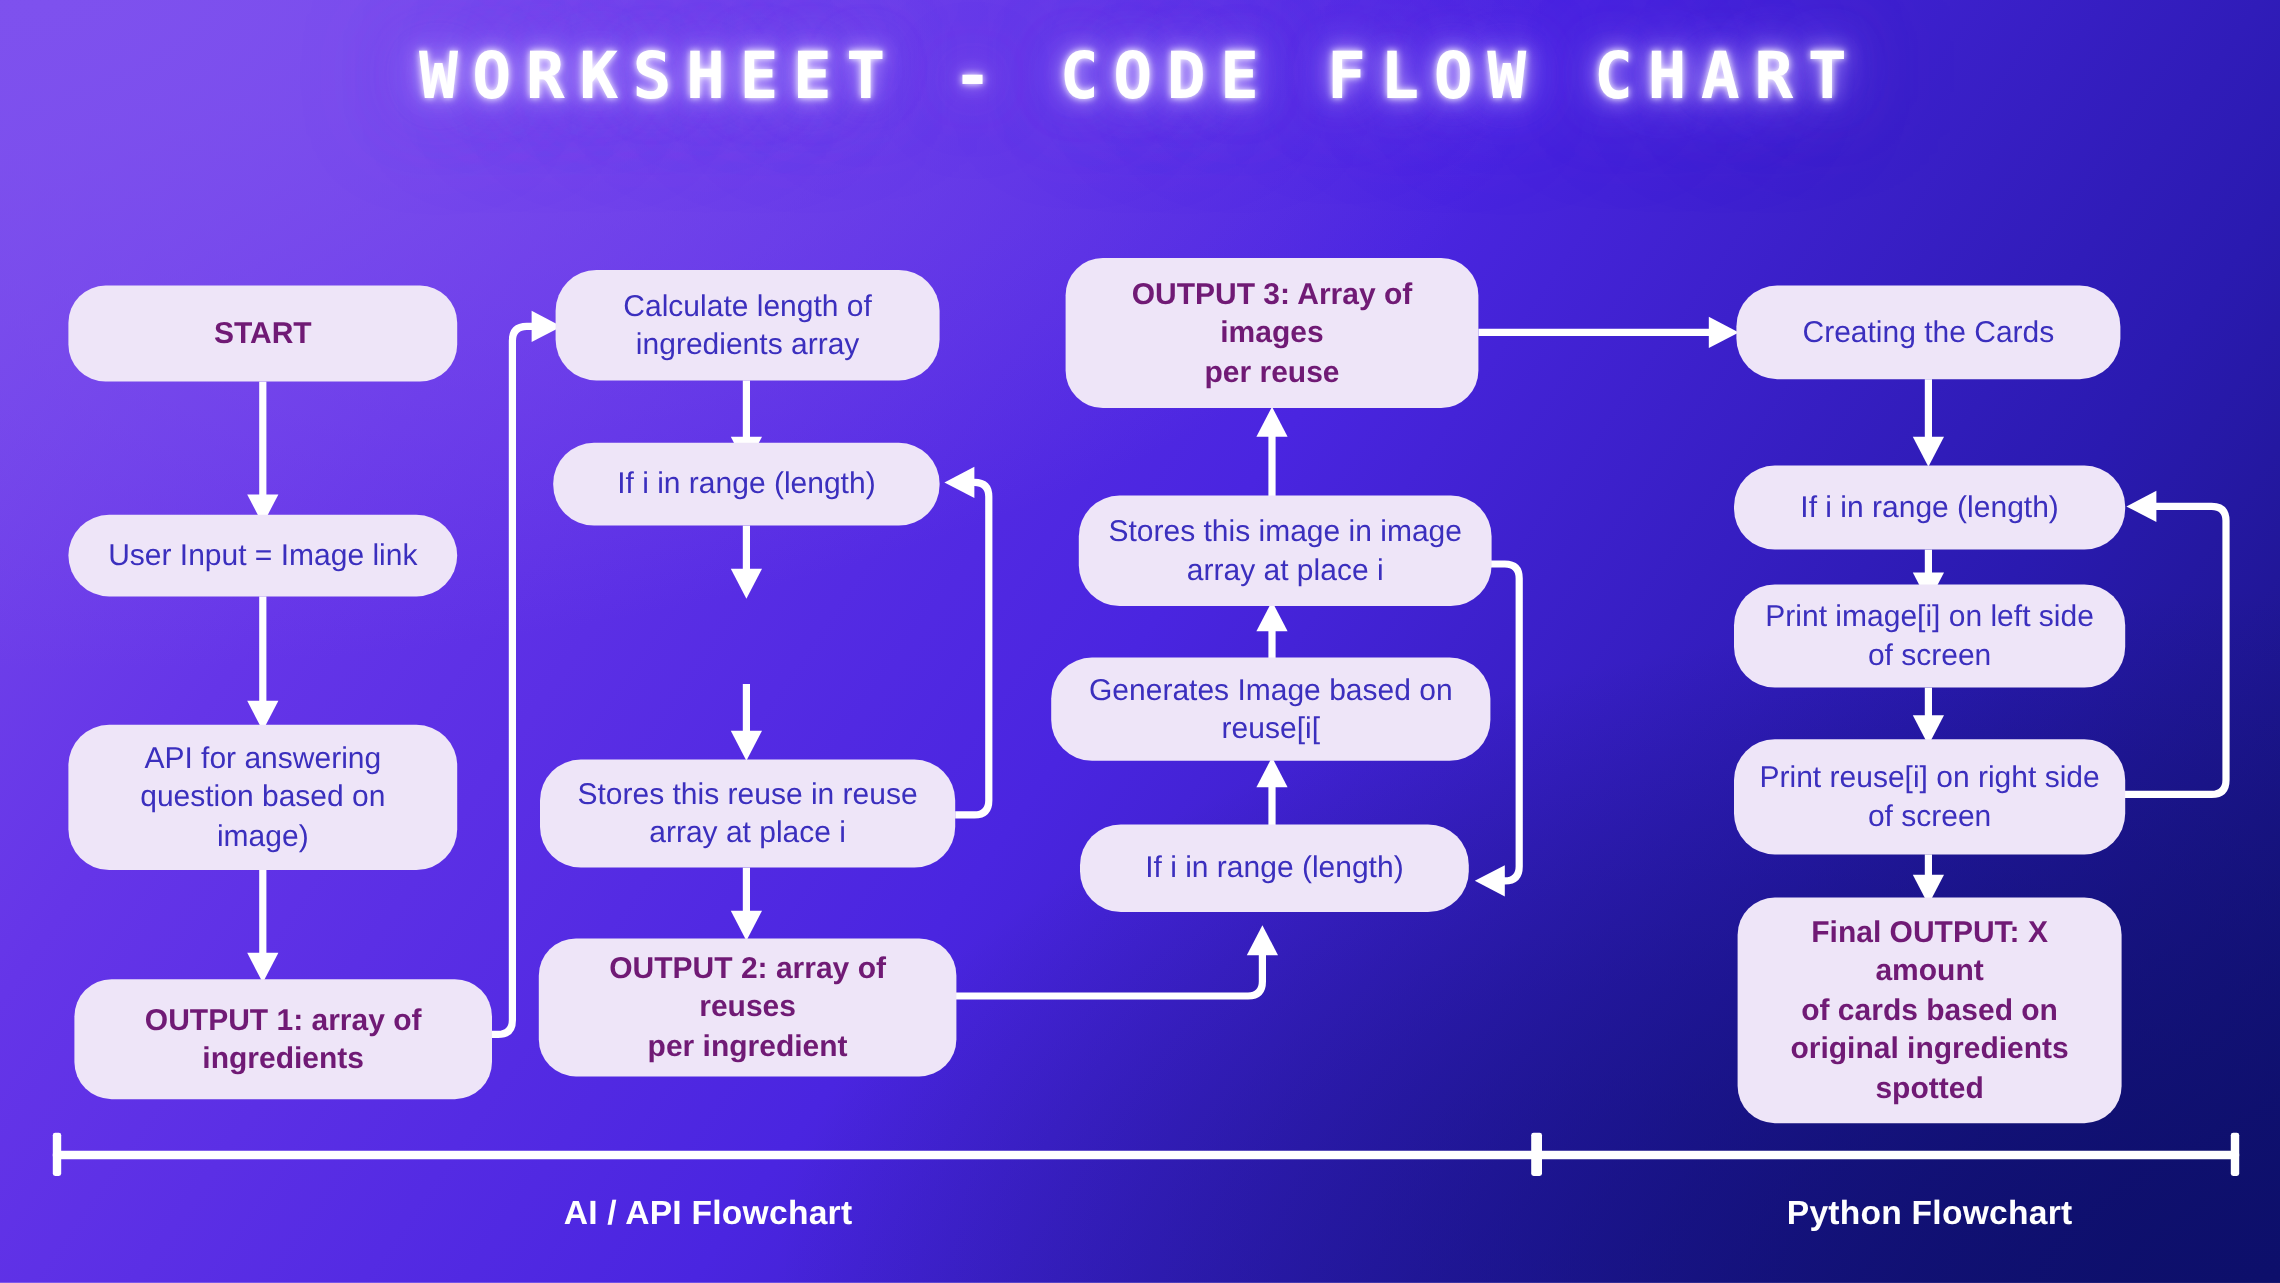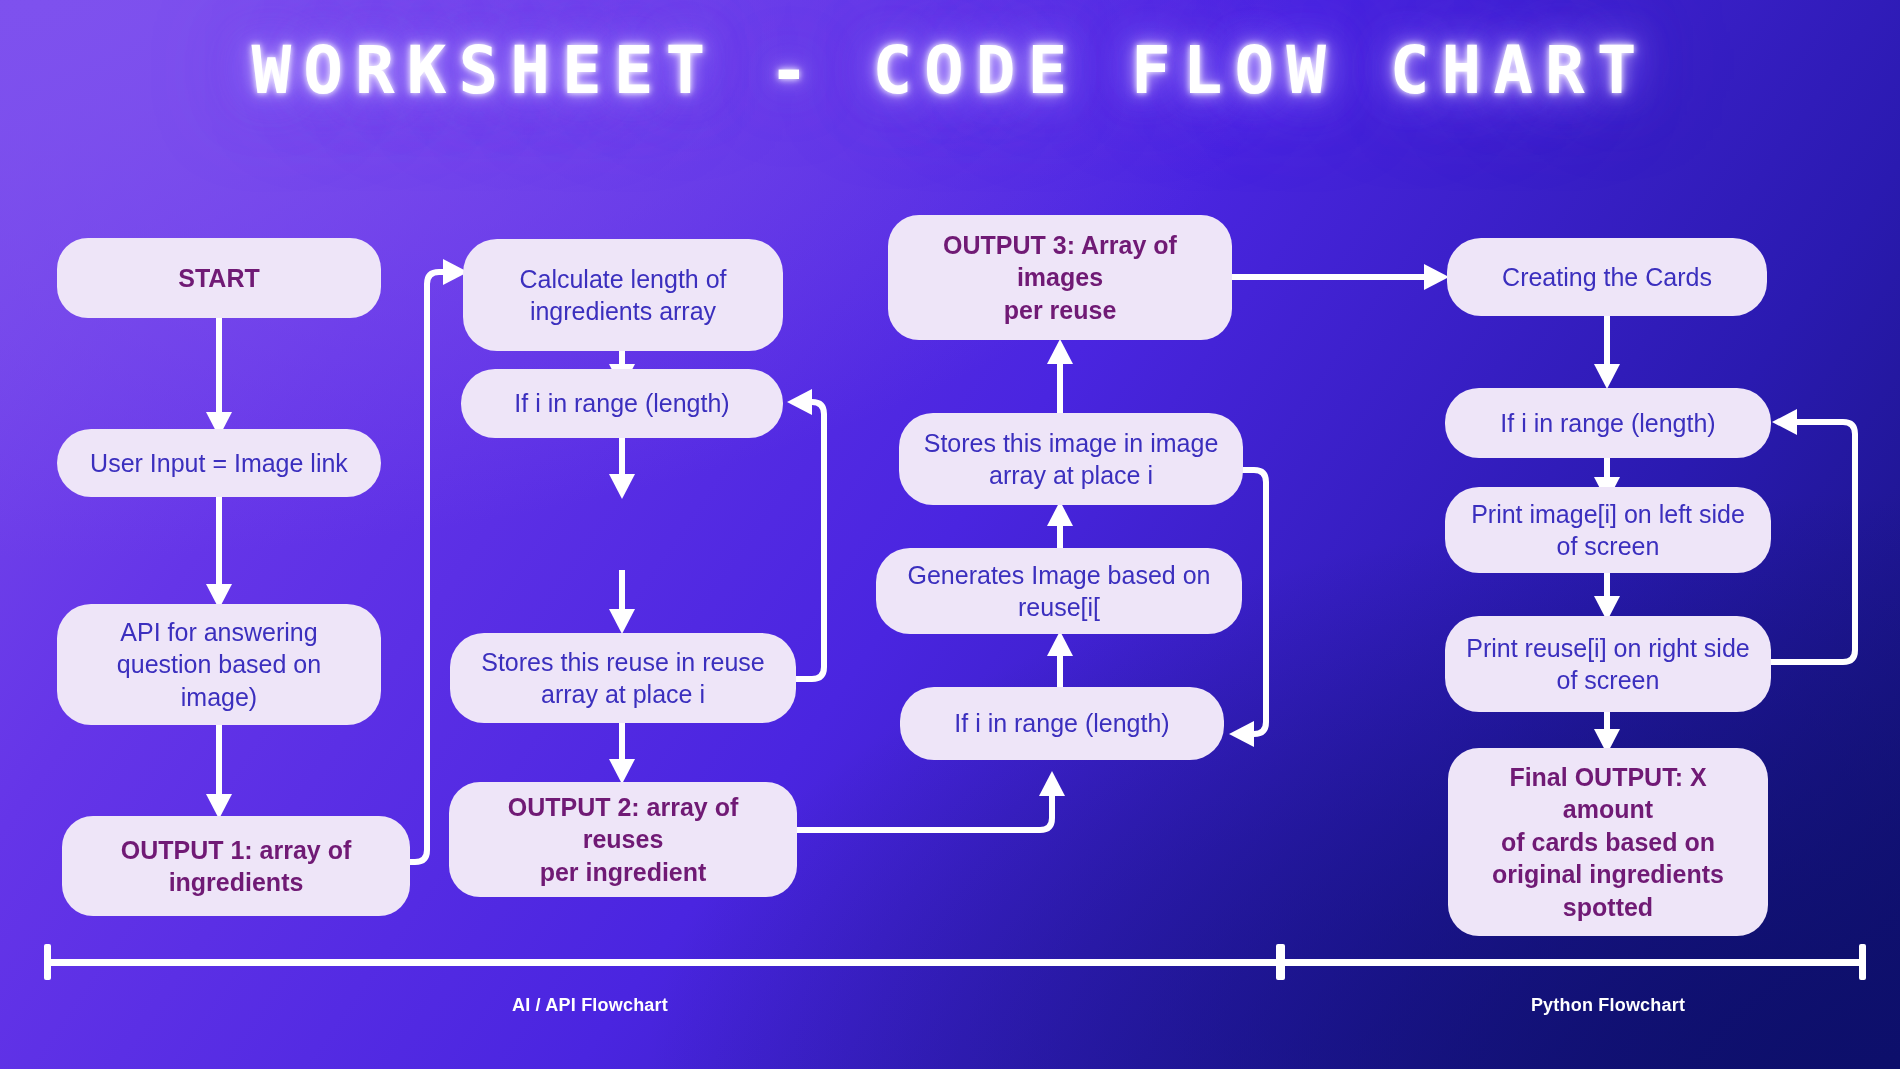--- a/index.html
+++ b/index.html
@@ -10,21 +10,21 @@
       radial-gradient(120% 95% at 2% 0%, #7E51EE 0%, rgba(126,81,238,0) 55%),
       radial-gradient(110% 90% at 100% 100%, #0D0F6B 0%, rgba(13,15,107,0) 60%),
       linear-gradient(125deg,#7B4DEB 0%, #6535E8 22%, #4A25E0 50%, #2A1AB0 76%, #10116E 100%);
   }
   #stage{position:relative;width:1900px;height:1069px;}
 
   
   .title{
     position:absolute;left:0;top:32px;width:1900px;text-align:center;
     font-family:"DejaVu Sans Mono", monospace;
-    font-size:66px;font-weight:700;letter-spacing:12px;
+    font-size:54px;font-weight:700;letter-spacing:12px;
     color:#ffffff;
     text-shadow:
       0 0 6px #ffffff,
       0 0 16px #cbb6ff,
       0 0 34px #9a7bff,
       0 0 60px #7a55f5,
       0 0 96px #6b46f0;
     white-space:nowrap;
   }
 
@@ -45,21 +45,21 @@
     font-weight:400;
   }
   .node.bold{font-weight:700;color:#701a75;border-radius:31px;}
   .node span{display:block;width:100%;white-space:pre-line;}
 
   
   .bracket-line{position:absolute;background:#ffffff;border-radius:3px;}
   .tick{position:absolute;background:#ffffff;border-radius:2px;}
   .section-label{
     position:absolute;text-align:center;color:#ffffff;
-    font-size:18px;font-weight:700;letter-spacing:.2px;
+    font-size:28px;font-weight:700;letter-spacing:.2px;
   }
 </style>
 </head>
 <body>
 
 <div id="stage">
 
   <div class="title">WORKSHEET  -  CODE FLOW CHART</div>
 
   <svg class="wires" viewBox="0 0 1900 1069">
@@ -137,21 +137,21 @@
     <span>API for answering
 question based on
 image)</span>
   </div>
 
   <div class="node bold" style="left:62px;top:816px;width:348px;height:100px;">
     <span>OUTPUT 1: array of
 ingredients</span>
   </div>
 
-  <div class="node" style="left:463px;top:225px;width:320px;height:112px;margin-top:14px;">
+  <div class="node" style="left:463px;top:225px;width:320px;height:92px;">
     <span>Calculate length of
 ingredients array</span>
   </div>
 
   <div class="node" style="left:461px;top:369px;width:322px;height:69px;">
     <span>If i in range (length)</span>
   </div>
 
 
   <div class="node" style="left:450px;top:633px;width:346px;height:90px;">

